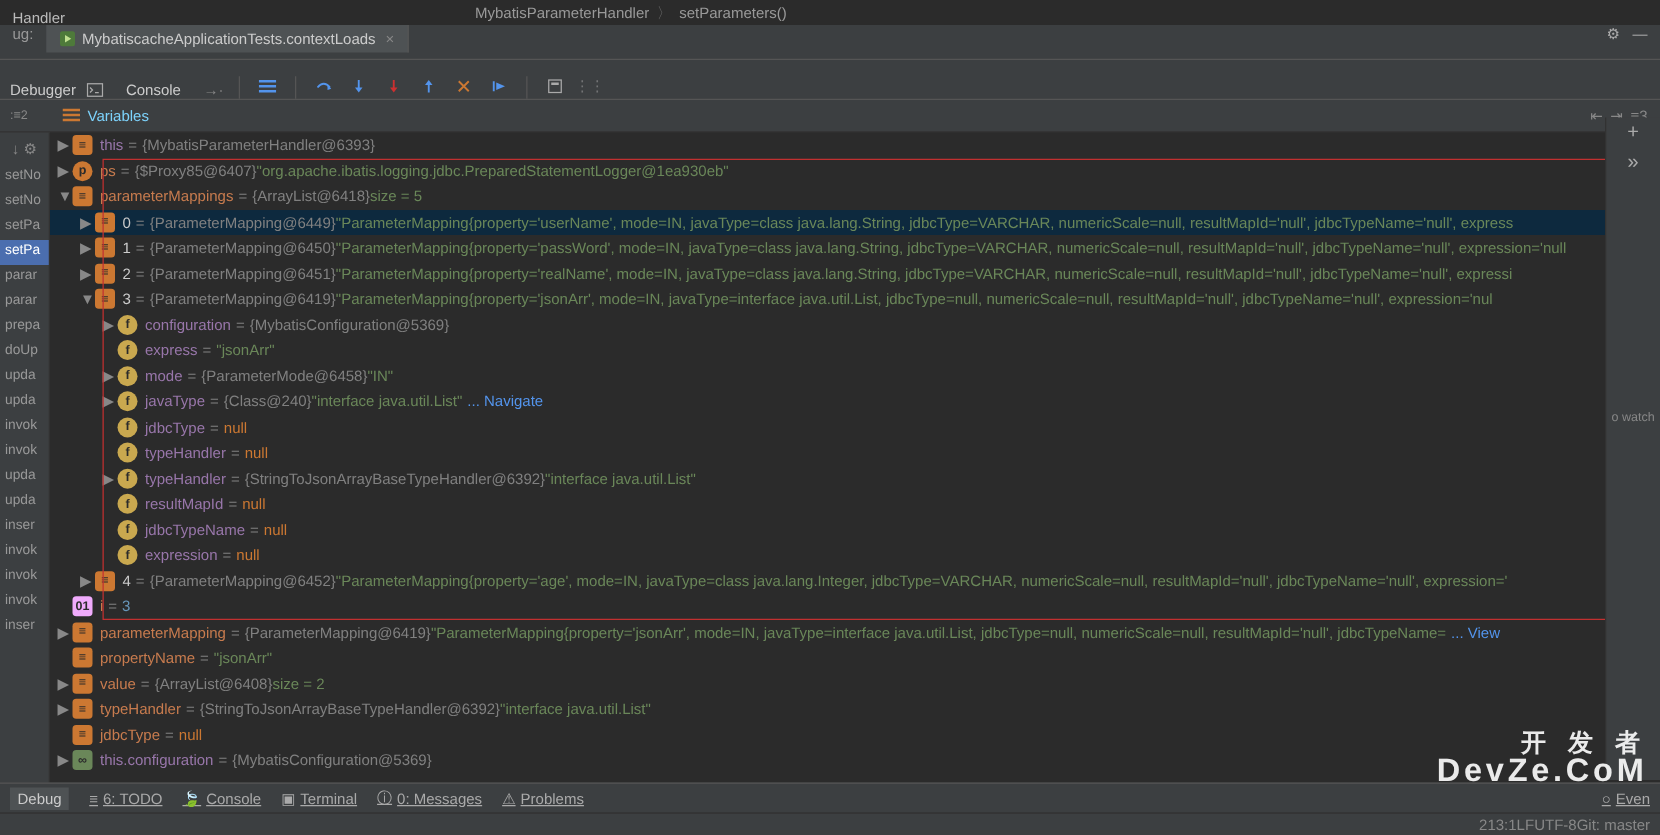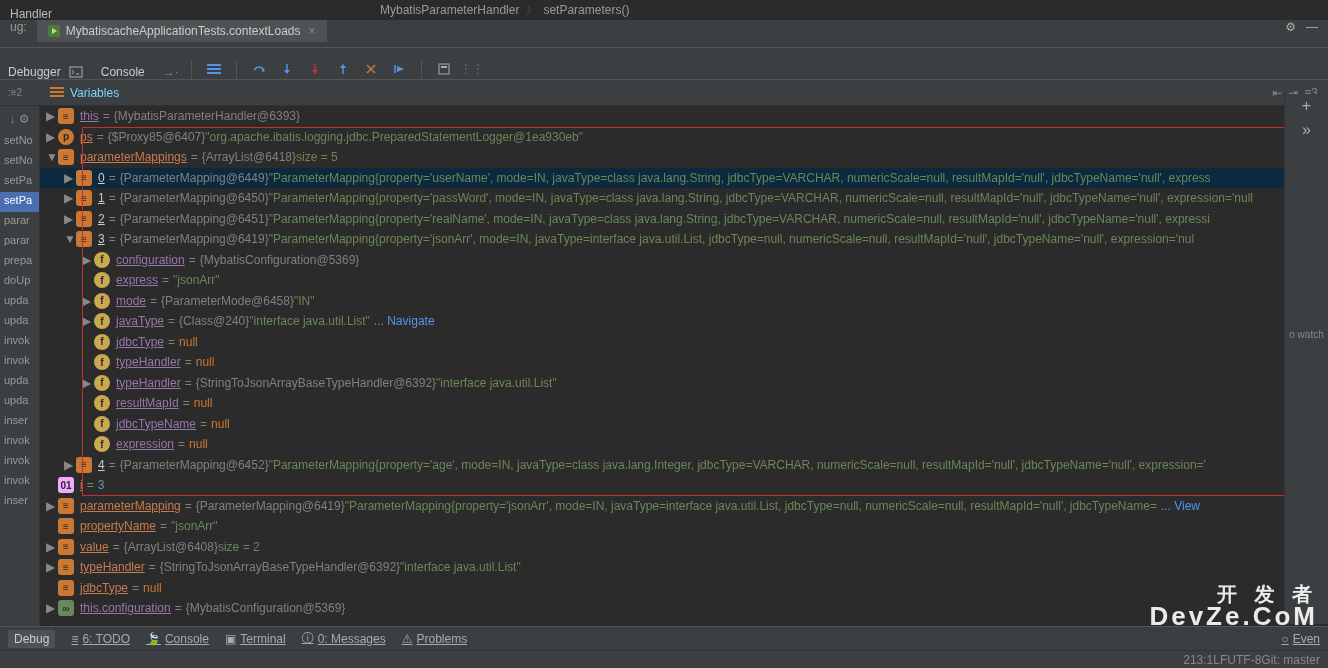--- a/index.html
+++ b/index.html
@@ -29,21 +29,21 @@
 .tree-row { height: 20.5px; display: flex; align-items: center; white-space: nowrap; padding-left: 6px; overflow: hidden; }
 .tree-row.selected { background: #0d293e; }
 .redbox { position: absolute; border: 1px solid #c23030; pointer-events: none; }
 .arrow { width: 10px; display: inline-block; color: #888; margin-right: 2px; cursor: pointer; }
 .badge { width: 16px; height: 16px; border-radius: 3px; display: inline-flex; align-items: center; justify-content: center; font-size: 10px; font-weight: bold; margin-right: 6px; flex-shrink: 0; }
 .badge.obj { background: #cc7832; color: #2b2b2b; }
 .badge.p { background: #cc7832; color: #2b2b2b; border-radius: 50%; }
 .badge.f { background: #c9a84f; color: #2b2b2b; border-radius: 50%; }
 .badge.stat { background: #f0abfc; color: #2b2b2b; }
 .badge.infin { background: #6a8759; color: #2b2b2b; }
-.varname { color: #c77b4e; text-decoration: underline; }
+.varname { color: #c77b4e; }
 .varname.purple { color: #9876aa; }
 .varname.white { color: #cccccc; }
 .eq { color: #808080; margin: 0 4px; }
 .objref { color: #808080; }
 .strval { color: #6a8759; }
 .keyword { color: #cc7832; }
 .link { color: #5394ec; margin-left: 4px; }
 .right-panel { position: absolute; right: 0; top: 94px; width: 44px; height: 530px; background: #3c3f41; border-left: 1px solid #323232; }
 .right-panel .rbtn { height: 24px; display: flex; align-items: center; justify-content: center; color: #aaa; font-size: 16px; cursor: pointer; }
 .bottom-bar { position: absolute; bottom: 18px; left: 0; right: 0; height: 24px; background: #3c3f41; border-top: 1px solid #555; display: flex; align-items: center; padding: 0 8px; gap: 16px; }

